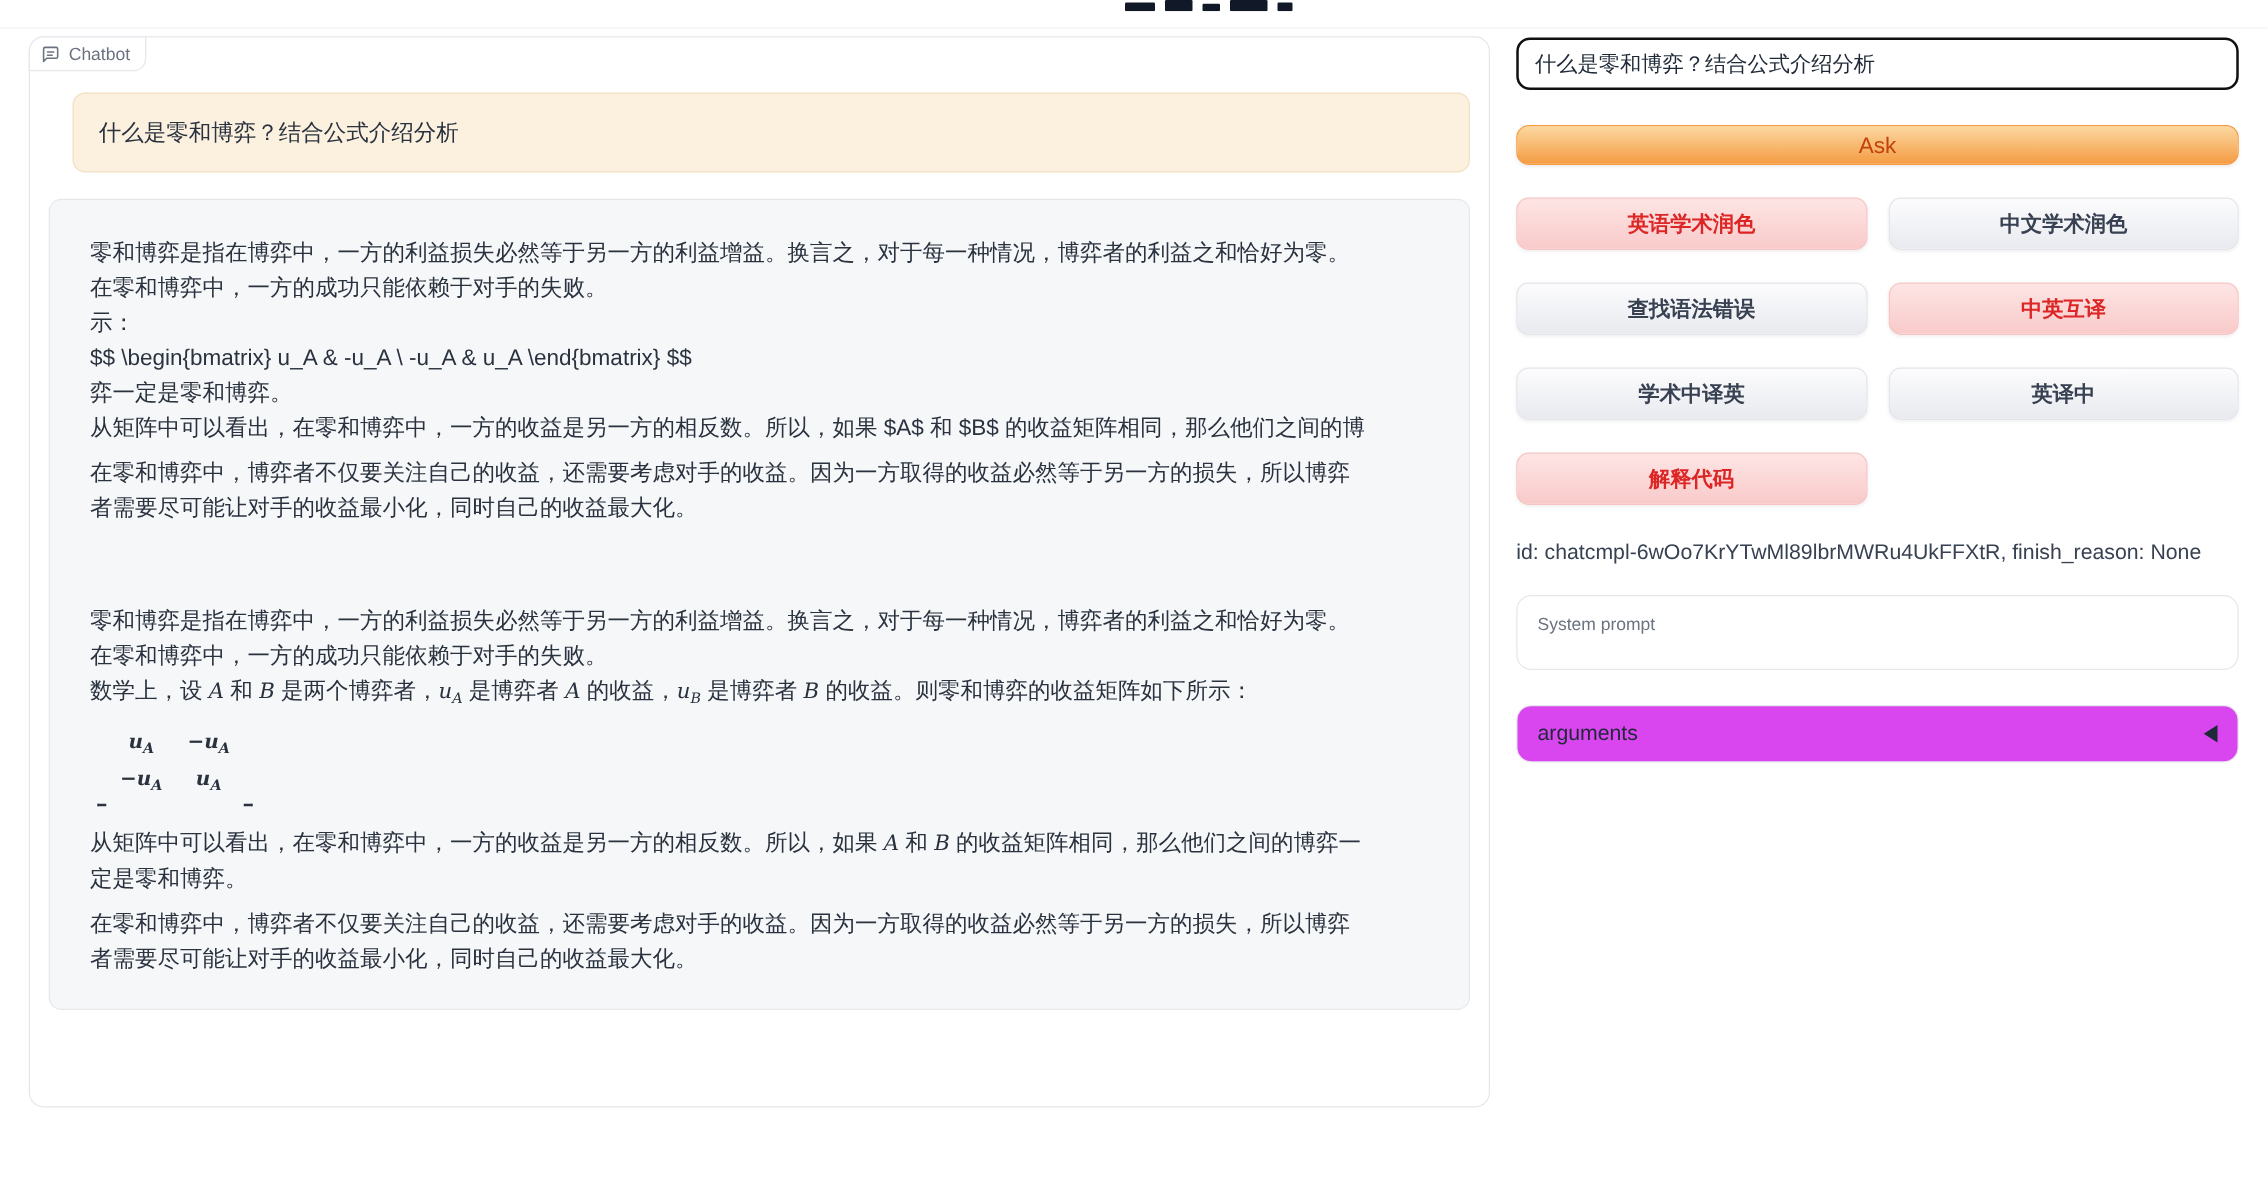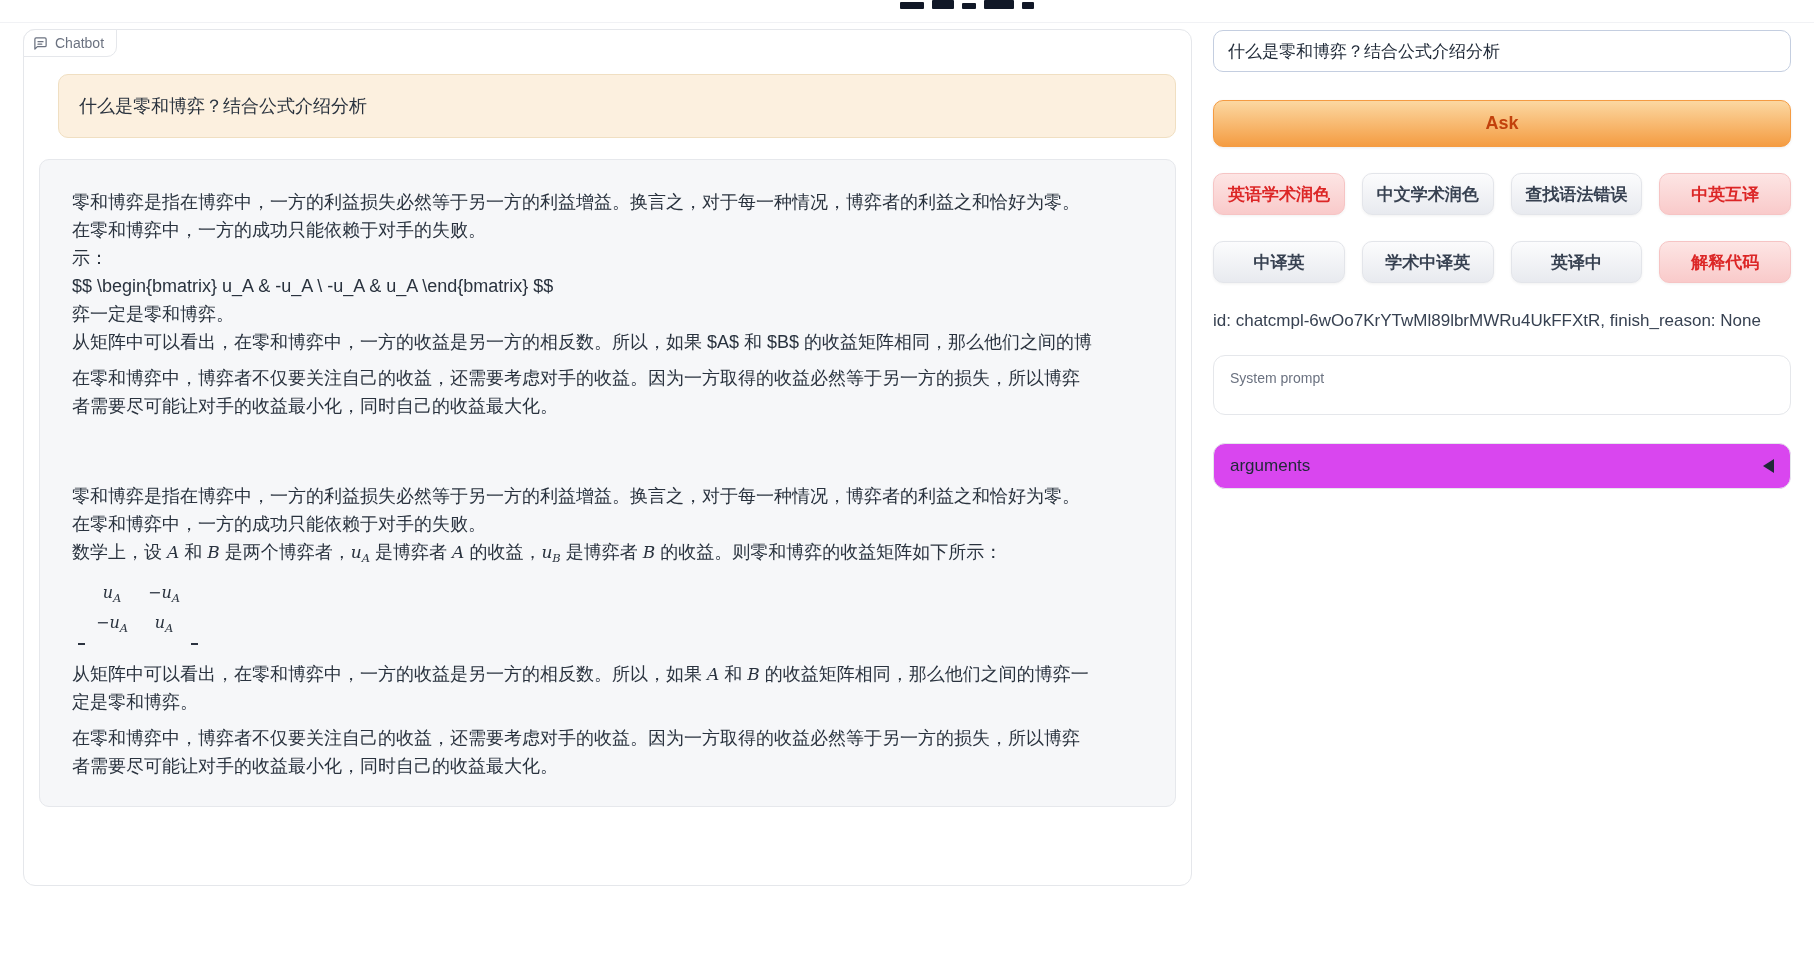--- a/index.html
+++ b/index.html
@@ -21,37 +21,37 @@
   .messages { padding:44px 15px 0 15px; }
   .user-msg { margin-left:19px; background:#fcf0df; border:1px solid #f0dfc2; border-radius:10px;
               padding:20px 20px; font-size:18px; color:#29323e; line-height:22px; }
   .bot-msg  { margin-top:21px; background:#f6f7f9; border:1px solid #e6e8ec; border-radius:10px;
               padding:28px 24px 26px 32px; font-size:18px; color:#29323e; }
   .para + .para { margin-top:8px; }
   .mline { line-height:28px; min-height:28px; }
   .math  { font-family:"DejaVu Serif","Liberation Serif",serif; font-style:italic; font-size:17px; }
   .math sub { font-size:11.5px; font-style:italic; }
   .matrix-wrap { margin:4px 0 10px 6px; }
-  .matrix { display:inline-flex; align-items:flex-end; }
+  .matrix { display:inline-flex; align-items:flex-end;font-weight:bold; }
   .bk { width:7px; border:1.8px solid #2b3340; }
   .bk.l { border-right:none; margin-right:9px; }
   .bk.r { border-left:none; margin-left:9px; }
   .mgrid { display:grid; grid-template-columns:auto auto; column-gap:20px; row-gap:0px;
            padding:5px 2px; align-items:center; justify-items:center; font-size:16px; line-height:24px; }
 
   
   .right-col { position:absolute; left:1213px; top:30px; width:578px; }
   .prompt-input { width:100%; height:42px; border:1px solid #c4cee0; border-radius:10px;
                   padding:0 14px; font-size:17px; color:#1f2937; background:#fff;
                   font-family:inherit; caret-color:#111; }
-  .ask-btn { display:block; width:100%; height:47px; margin-top:28px; border-radius:10px;
+  .ask-btn { display:block; width:100%; height:32px; margin-top:28px; border-radius:10px;
              background:linear-gradient(180deg,#fcd8a2,#f49c42); border:1px solid #f59b42;
-             color:#c2410c; font-size:18px; font-weight:700; font-family:inherit; cursor:pointer;
+             color:#c2410c; font-size:18px; font-weight:400; font-family:inherit; cursor:pointer;
              box-shadow:0 1px 3px rgba(0,0,0,.08); }
-  .qgrid { display:grid; grid-template-columns:1fr 1fr 1fr 1fr; column-gap:17px; row-gap:26px; margin-top:26px; }
+  .qgrid { display:grid; grid-template-columns:1fr 1fr; column-gap:17px; row-gap:26px; margin-top:26px; }
   .qbtn { height:42px; border-radius:10px; font-size:17px; font-weight:700; font-family:inherit;
           cursor:pointer; box-shadow:0 1px 3px rgba(0,0,0,.06); }
   .qbtn.gray { background:linear-gradient(180deg,#fcfcfd,#e8eaef); border:1px solid #e3e5ea; color:#374151; }
   .qbtn.red  { background:linear-gradient(180deg,#fde5e4,#f9caca); border:1px solid #f6c4c4; color:#dc2626; }
   .status-line { margin-top:28px; font-size:17px; color:#374151; }
   .sys-panel { margin-top:24px; background:#fff; border:1px solid #e5e7eb; border-radius:12px;
                padding:14px 16px 18px 16px; }
   .sys-label { font-size:14px; color:#6b7280; margin-bottom:10px; }
   .sys-input { width:100%; height:44px; border:1px solid #dfe4ec; border-radius:10px; padding:0 14px;
                font-size:17px; color:#1f2937; font-family:inherit; background:#fff; }
@@ -134,21 +134,20 @@
 
 <div class="right-col">
   <input type="text" class="prompt-input" autofocus="" value="什么是零和博弈？结合公式介绍分析" style="">
   <button class="ask-btn">Ask</button>
 
   <div class="qgrid" id="qgrid">
       <button class="qbtn red">英语学术润色</button>
       <button class="qbtn gray">中文学术润色</button>
       <button class="qbtn gray">查找语法错误</button>
       <button class="qbtn red">中英互译</button>
-      <button class="qbtn gray">中译英</button>
       <button class="qbtn gray">学术中译英</button>
       <button class="qbtn gray">英译中</button>
       <button class="qbtn red">解释代码</button>
     </div>
 
   <div class="status-line">id: chatcmpl-6wOo7KrYTwMl89lbrMWRu4UkFFXtR, finish_reason: None</div>
 
   <div class="sys-panel">
     <div class="sys-label">System prompt</div>
   </div>

